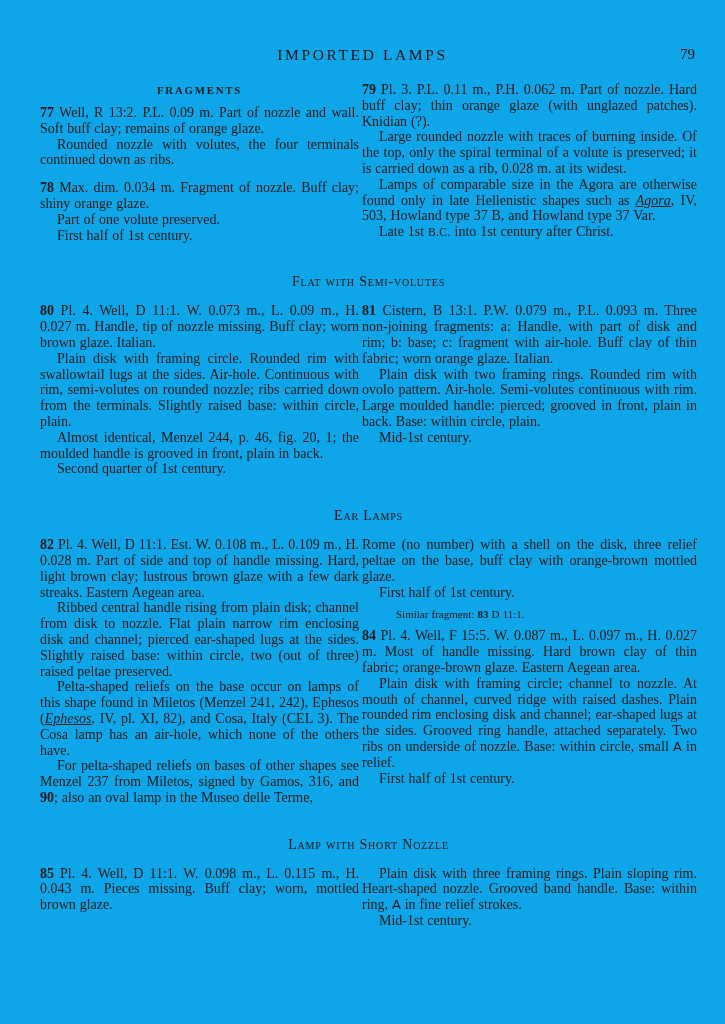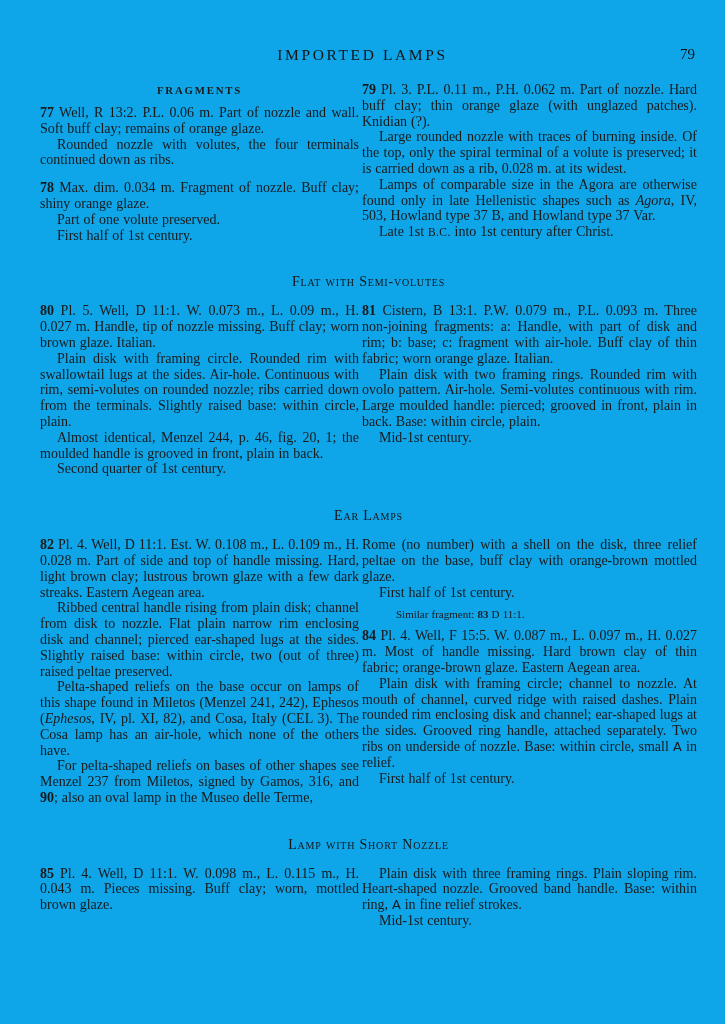--- a/index.html
+++ b/index.html
@@ -52,58 +52,58 @@
     color:#161616;
   }
   .note{
     font-size:11px;
     line-height:14px;
     text-indent:34px;
     text-align:left;
     margin:7px 0 7px;
   }
   .b{font-weight:bold;}
-  .i{font-style:italic;}
+  .i{font-style:italic;text-decoration:underline;}
   .smc{font-size:0.82em;letter-spacing:0.4px;}
   .sans{font-family:"DejaVu Sans","Liberation Sans",sans-serif;font-size:0.92em;}
 </style>
 </head>
 <body>
 
 <div class="page">
 
   <header class="running-head">
     <div class="head-title">IMPORTED LAMPS</div>
     <div class="head-page">79</div>
   </header>
 
   <section class="sec">
     <div class="cols">
       <div class="col-l">
         <h3 class="frag-head">FRAGMENTS</h3>
-        <p class="para"><span class="b">77</span><span> Well, R 13:2. P.L. 0.06 m. Part of nozzle and wall. Soft buff clay; remains of orange glaze.</span></p>
+        <p class="para"><span class="b">77</span><span> Well, R 13:2. P.L. 0.09 m. Part of nozzle and wall. Soft buff clay; remains of orange glaze.</span></p>
         <p class="para ind"><span>Rounded nozzle with volutes, the four terminals continued down as ribs.</span></p>
         <p class="para gap"><span class="b">78</span><span> Max. dim. 0.034 m. Fragment of nozzle. Buff clay; shiny orange glaze.</span></p>
         <p class="para ind"><span>Part of one volute preserved.</span></p>
         <p class="para ind"><span>First half of 1st century.</span></p>
       </div>
       <div class="col-r">
         <p class="para"><span class="b">79</span><span> Pl. 3. P.L. 0.11 m., P.H. 0.062 m. Part of nozzle. Hard buff clay; thin orange glaze (with unglazed patches). Knidian (?).</span></p>
         <p class="para ind"><span>Large rounded nozzle with traces of burning inside. Of the top, only the spiral terminal of a volute is preserved; it is carried down as a rib, 0.028 m. at its widest.</span></p>
         <p class="para ind"><span>Lamps of comparable size in the Agora are otherwise found only in late Hellenistic shapes such as </span><span class="i">Agora</span><span>, IV, 503, Howland type 37 B, and Howland type 37 Var.</span></p>
         <p class="para ind"><span>Late 1st </span><span class="smc">B.C.</span><span> into 1st century after Christ.</span></p>
       </div>
     </div>
   </section>
 
   <section class="sec">
     <h2 class="sec-head">Flat with Semi-volutes</h2>
     <div class="cols">
       <div class="col-l">
-        <p class="para"><span class="b">80</span><span> Pl. 5. Well, D 11:1. W. 0.073 m., L. 0.09 m., H. 0.027 m. Handle, tip of nozzle missing. Buff clay; worn brown glaze. Italian.</span></p>
+        <p class="para"><span class="b">80</span><span> Pl. 4. Well, D 11:1. W. 0.073 m., L. 0.09 m., H. 0.027 m. Handle, tip of nozzle missing. Buff clay; worn brown glaze. Italian.</span></p>
         <p class="para ind"><span>Plain disk with framing circle. Rounded rim with swallowtail lugs at the sides. Air-hole. Continuous with rim, semi-volutes on rounded nozzle; ribs carried down from the terminals. Slightly raised base: within circle, plain.</span></p>
         <p class="para ind"><span>Almost identical, Menzel 244, p. 46, fig. 20, 1; the moulded handle is grooved in front, plain in back.</span></p>
         <p class="para ind"><span>Second quarter of 1st century.</span></p>
       </div>
       <div class="col-r">
         <p class="para"><span class="b">81</span><span> Cistern, B 13:1. P.W. 0.079 m., P.L. 0.093 m. Three non-joining fragments: a: Handle, with part of disk and rim; b: base; c: fragment with air-hole. Buff clay of thin fabric; worn orange glaze. Italian.</span></p>
         <p class="para ind"><span>Plain disk with two framing rings. Rounded rim with ovolo pattern. Air-hole. Semi-volutes continuous with rim. Large moulded handle: pierced; grooved in front, plain in back. Base: within circle, plain.</span></p>
         <p class="para ind"><span>Mid-1st century.</span></p>
       </div>
     </div>

